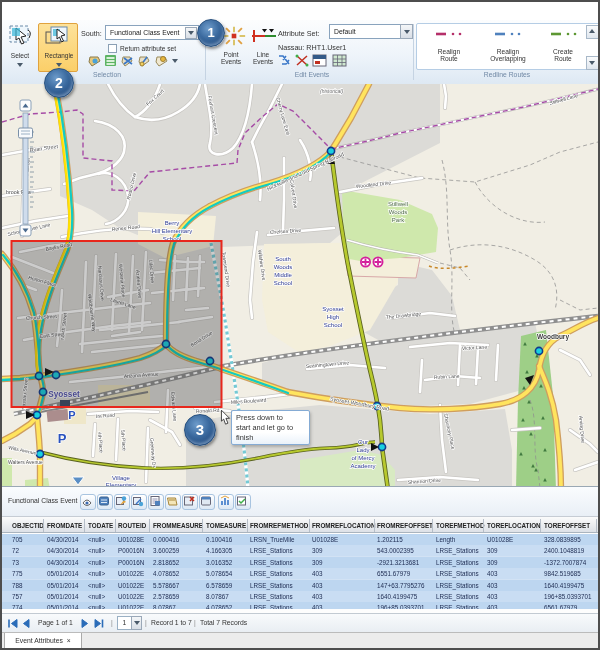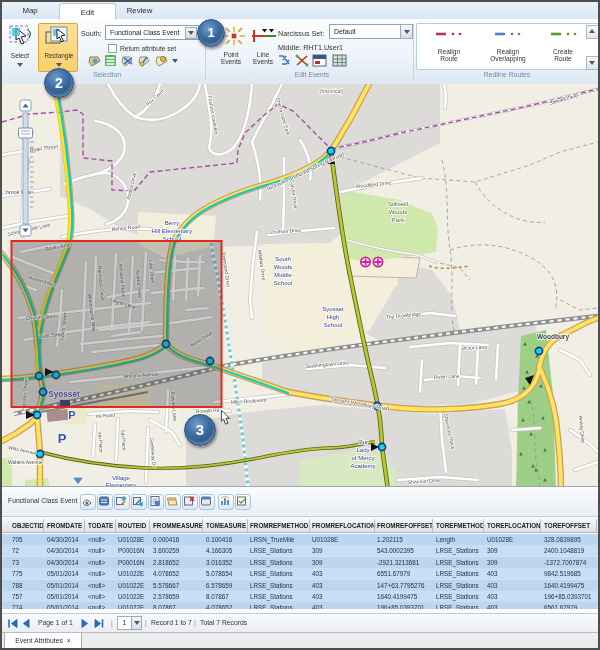--- a/index.html
+++ b/index.html
@@ -31,25 +31,20 @@
 #pdata{position:absolute;left:0;top:47px;width:596px;height:75px;overflow:hidden;}
 .drow{position:absolute;left:0;width:596px;height:11px;background:#bdd6f0;border-bottom:1px solid #d2e2f4;}
 .dcell{position:absolute;top:2px;font-size:6.3px;color:#1c2a50;white-space:nowrap;}
 #pbar{position:absolute;left:0;top:126px;width:596px;height:19px;background:linear-gradient(#f8fafc,#e8edf2);border-top:1px solid #c2cad2;color:#333;}
 #ptabs{position:absolute;left:0;top:145px;width:596px;height:15px;background:#ececec;border-top:1px solid #bbb;}
 #ptab1{position:absolute;left:2px;top:0px;width:76px;height:15px;background:#fff;border:1px solid #aaa;border-top:none;font-size:6.8px;color:#333;line-height:15px;text-align:center;}
 </style>
 </head>
 <body>
 <div id="app">
-  <div id="tabbar">
-    <div class="tab" style="left:8px;width:40px;">Map</div>
-    <div class="tab" id="tab-edit">Edit</div>
-    <div class="tab" style="left:115px;width:45px;">Review</div>
-  </div>
   <div id="ribbon">
 
     <svg style="position:absolute;left:6px;top:4px;" width="26" height="22" viewBox="0 0 26 22">
       <rect x="2" y="2" width="18" height="16" fill="#eef6fc" stroke="#6a8aa8" stroke-dasharray="3 2"></rect>
       <polygon points="8,4 18,12 13,13 16,19 13.5,20 11,14 8,16" fill="#fff" stroke="#222" stroke-width="1"></polygon>
       <path d="M20,6 q4,2 1,8" stroke="#222" fill="none"></path>
       <rect x="4" y="4" width="8" height="8" fill="#35b6d9" opacity=".7"></rect>
     </svg>
     <div class="minilabel" style="left:2px;top:32px;width:32px;">Select</div>
     <div class="carow" style="left:15px;top:43px;"></div>
@@ -115,28 +110,28 @@
     </svg>
     <div class="minilabel" style="left:213px;top:31px;width:32px;">Point<br>Events</div>
     <svg style="position:absolute;left:249px;top:8px;" width="26" height="18" viewBox="0 0 26 18">
       <path d="M3,2 L3,14" stroke="#d03020" stroke-width="2"></path>
       <path d="M1,8 L14,8" stroke="#d03020" stroke-width="2"></path>
       <path d="M14,8 L25,8" stroke="#2e8b2e" stroke-width="2"></path>
       <polygon points="11,1 16,1 13.5,4.5" fill="#111"></polygon>
       <polygon points="18,1 23,1 20.5,4.5" fill="#111"></polygon>
     </svg>
     <div class="minilabel" style="left:246px;top:31px;width:30px;">Line<br>Events</div>
-    <div class="minilabel" style="left:276px;top:9px;font-size:7.2px;">Narcissus Set:</div>
+    <div class="minilabel" style="left:276px;top:9px;font-size:7.2px;">Attribute Set:</div>
     <div class="combo" style="left:327px;top:4px;width:70px;height:13px;">
         <span style="position:absolute;left:4px;top:3px;">Default</span>
       </div>
     <span class="combo-arrow" style="left:398px;top:4px;width:11px;height:13px;">
         <span class="carow" style="left:2.5px;top:5px;"></span>
       </span>
-    <div class="minilabel" style="left:276px;top:23px;font-size:7.2px;">Middle: RHT1.User1</div>
+    <div class="minilabel" style="left:276px;top:23px;font-size:7.2px;">Nassau: RHT1.User1</div>
     <svg style="position:absolute;left:276px;top:33px;" width="78" height="15" viewBox="0 0 78 15">
       <g>
         <path d="M1,3 l4,0 l3,4 m0,-4 l-3,4 m3,0 l3,4 m0,-4 l-3,4 l-4,0" stroke="#3a77c8" stroke-width="1.5" fill="none"></path>
       </g>
       <g transform="translate(17,0)">
         <path d="M2,3 L12,12 M12,3 L2,12" stroke="#c03020" stroke-width="1.5"></path>
         <circle cx="2" cy="3" r="1.5" fill="#3fae49"></circle>
           <circle cx="12" cy="12" r="1.5" fill="#3fae49"></circle>
       </g>
       <g transform="translate(34,0)">
@@ -543,20 +538,21 @@
           <path d="M30,132 h4 M30,137 h3 M30,142 h4 M30,147 h3 M30,152 h4 M30,157 h3 M30,162 h4 M30,167 h3 M30,172 h4 M30,177 h3 M30,182 h4 M30,187 h3 M30,192 h4 M30,197 h3 M30,202 h4 M30,207 h3"></path>
         </g>
         <rect x="18.5" y="128" width="14" height="10" rx="1.5" fill="#f8fafc" stroke="#7a90a8"></rect>
         <path d="M21,131 h9 M21,134 h9" stroke="#9ab0c4" stroke-width="1"></path>
         <rect x="20" y="225" width="11" height="11" rx="2" fill="#fdfdfd" stroke="#8aa0b8"></rect>
         <polygon points="22.5,228.5 28.5,228.5 25.5,232.5" fill="#49698e"></polygon>
       </g>
     </svg>
   </div>
 
+  <div style="position:absolute;left:229px;top:408px;width:71px;height:31px;background:linear-gradient(#ffffff 65%,#eaf2fa);border:1px solid #85abd4;border-radius:2px;box-shadow:1px 2px 3px rgba(60,60,60,.3);font-size:7.4px;color:#333;padding:2px 2px 0 4px;line-height:10px;z-index:40;">Press down to<br>start and let go to<br>finish</div>
   <svg style="position:absolute;left:217px;top:407px;z-index:45;" width="13" height="17" viewBox="0 0 16 20">
     <polygon points="3,1 13,11 8.5,11 11,17 8,18.2 5.8,12 3,14.5" fill="#fff" stroke="#222" stroke-width="1"></polygon>
   </svg>
   <div class="numc" style="left:195px;top:17px;width:26px;height:26px;line-height:26px;font-size:13px;">1</div>
   <div class="numc" style="left:42px;top:66px;width:28px;height:28px;line-height:28px;font-size:14px;">2</div>
   <div class="numc" style="left:182px;top:412px;width:30px;height:30px;line-height:30px;font-size:15px;">3</div>
   <div id="panel">
     <div id="ptitle">
         <span style="position:absolute;left:6px;top:10px;font-size:6.8px;color:#333;">Functional Class Event</span>
         <span style="position:absolute;left:78px;top:7px;width:14px;height:14px;background:linear-gradient(#ffffff,#dcE8f4);border:1px solid #a8c4e0;border-radius:3px;"></span>

